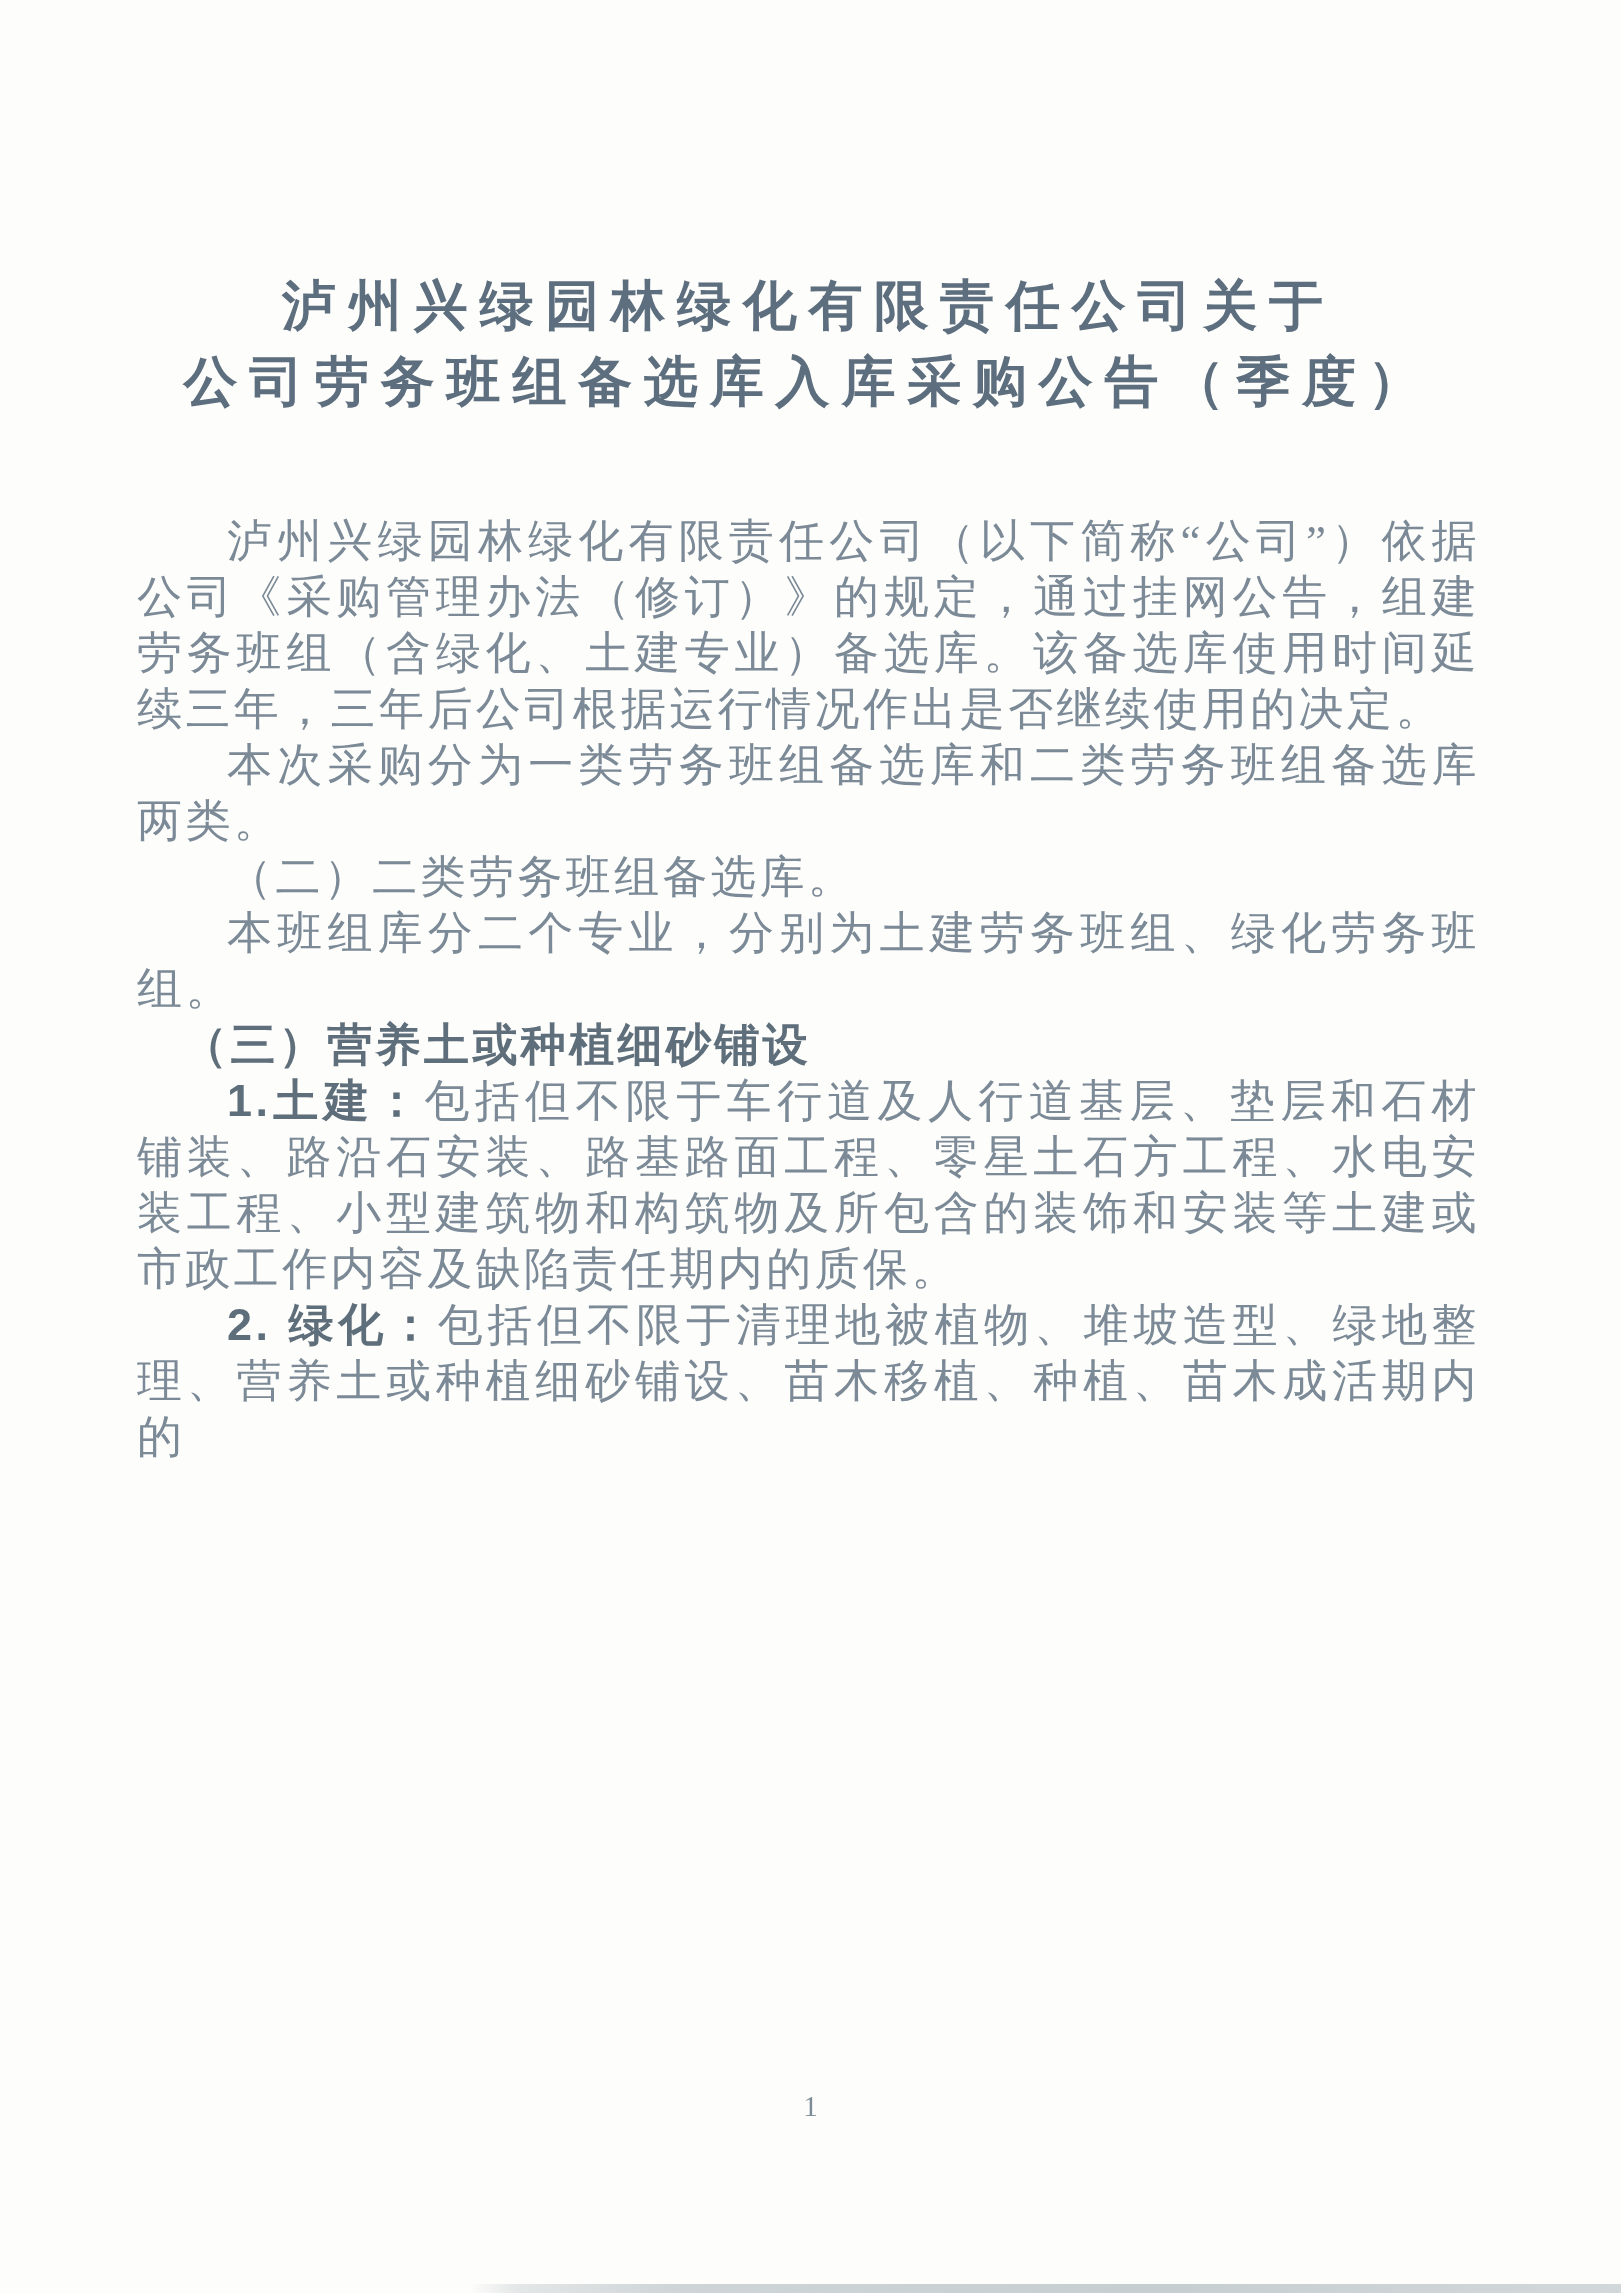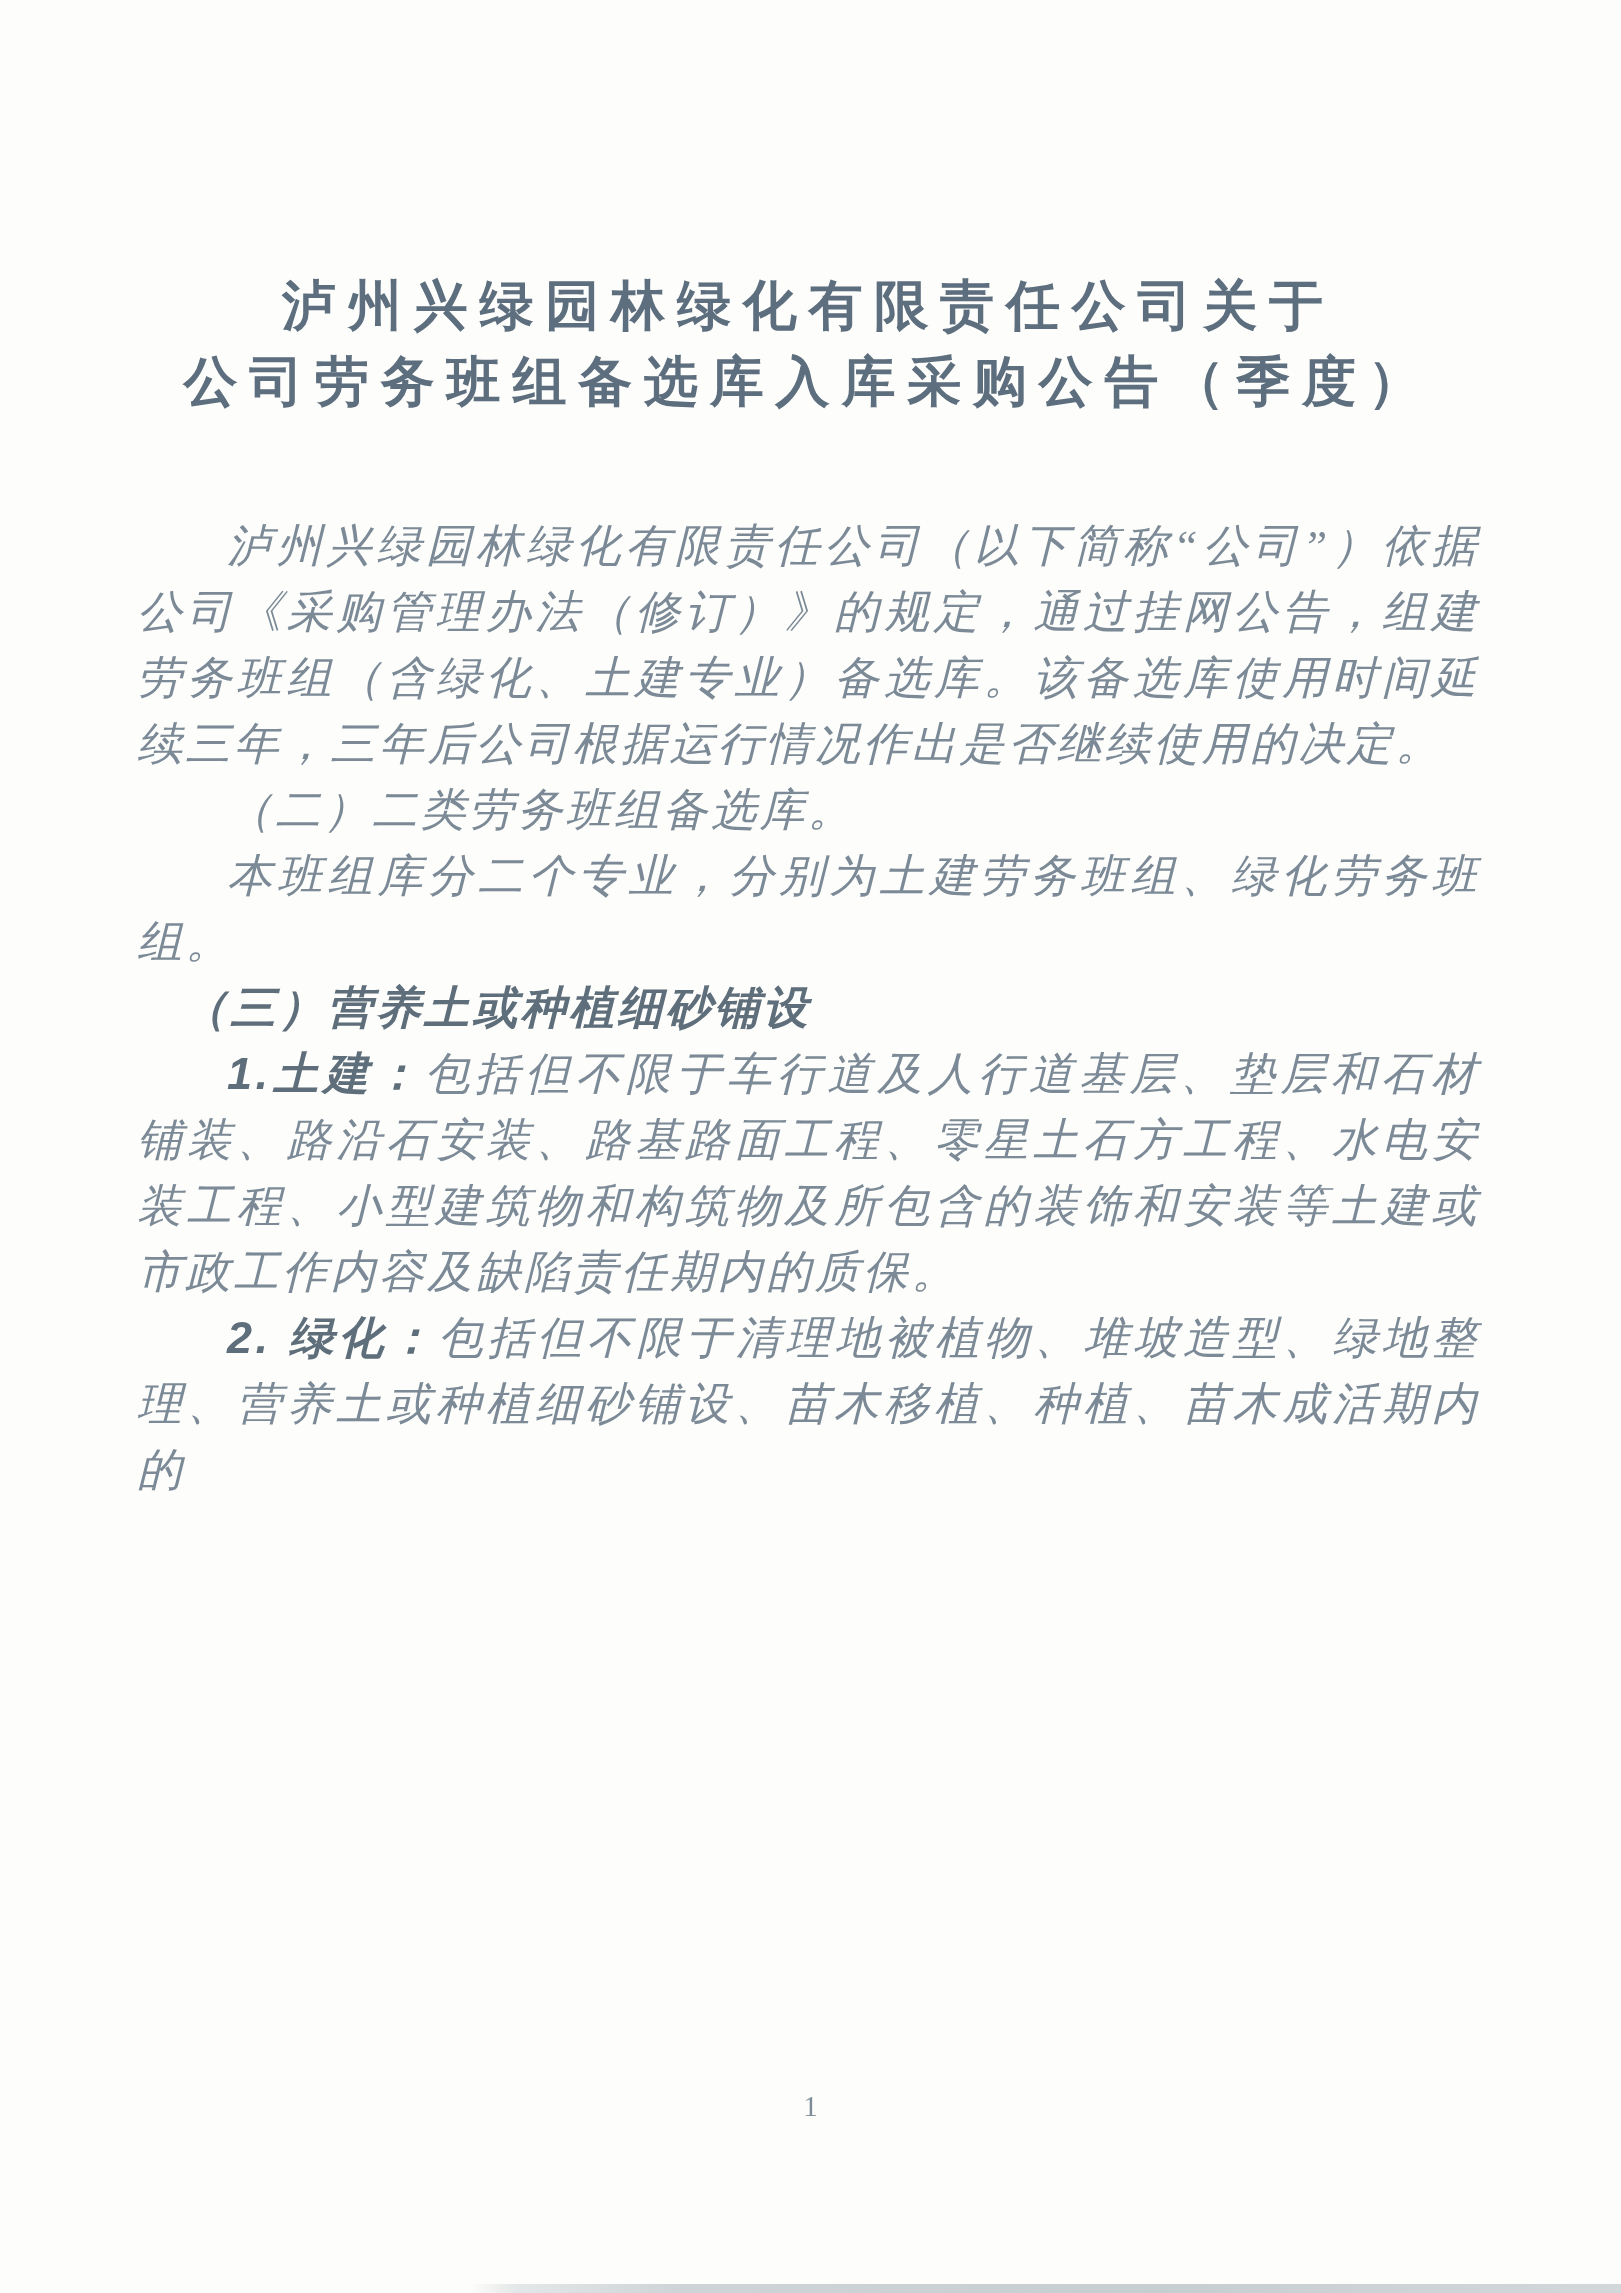--- a/index.html
+++ b/index.html
@@ -22,27 +22,26 @@
     font-weight:700;
     font-size:54px;
     line-height:76px;
     letter-spacing:11.8px;
     color:#5d6e7e;
   }
   .doc-title .t-line{display:block;}
   p.body{
     margin:0;
     font-size:45px;
-    line-height:66px;
+    line-height:56px;
     letter-spacing:3.4px;
     text-align:justify;
     text-indent:2em;
     color:#7b8a96;
     font-weight:400;
-    font-style:italic;
   }
   p.body.head,
   span.lead{
     font-family:"Liberation Sans","DejaVu Sans",sans-serif;
     font-weight:700;
     color:#5f6e7b;
   }
   p.body.indent1{text-indent:1em;}
   .page-number{
     position:absolute;
@@ -70,20 +69,21 @@
   <div class="content">
 
     <h1 class="doc-title">
       <span class="t-line">泸州兴绿园林绿化有限责任公司关于</span>
       <span class="t-line">公司劳务班组备选库入库采购公告（季度）</span>
     </h1>
 
     <p class="body">泸州兴绿园林绿化有限责任公司（以下简称“公司”）依据公司《采购管理办法（修订）》的规定，通过挂网公告，组建劳务班组（含绿化、土建专业）备选库。该备选库使用时间延续三年，三年后公司根据运行情况作出是否继续使用的决定。</p>
 
 
+    <p class="body">本次采购分为一类劳务班组备选库和二类劳务班组备选库两类。</p>
 
 
 
     <p class="body">（二）二类劳务班组备选库。</p>
 
     <p class="body">本班组库分二个专业，分别为土建劳务班组、绿化劳务班组。</p>
 
     <p class="body head indent1">（三）营养土或种植细砂铺设</p>
 
     <p class="body"><span class="lead">1.土建：</span><span>包括但不限于车行道及人行道基层、垫层和石材铺装、路沿石安装、路基路面工程、零星土石方工程、水电安装工程、小型建筑物和构筑物及所包含的装饰和安装等土建或市政工作内容及缺陷责任期内的质保。</span></p>

